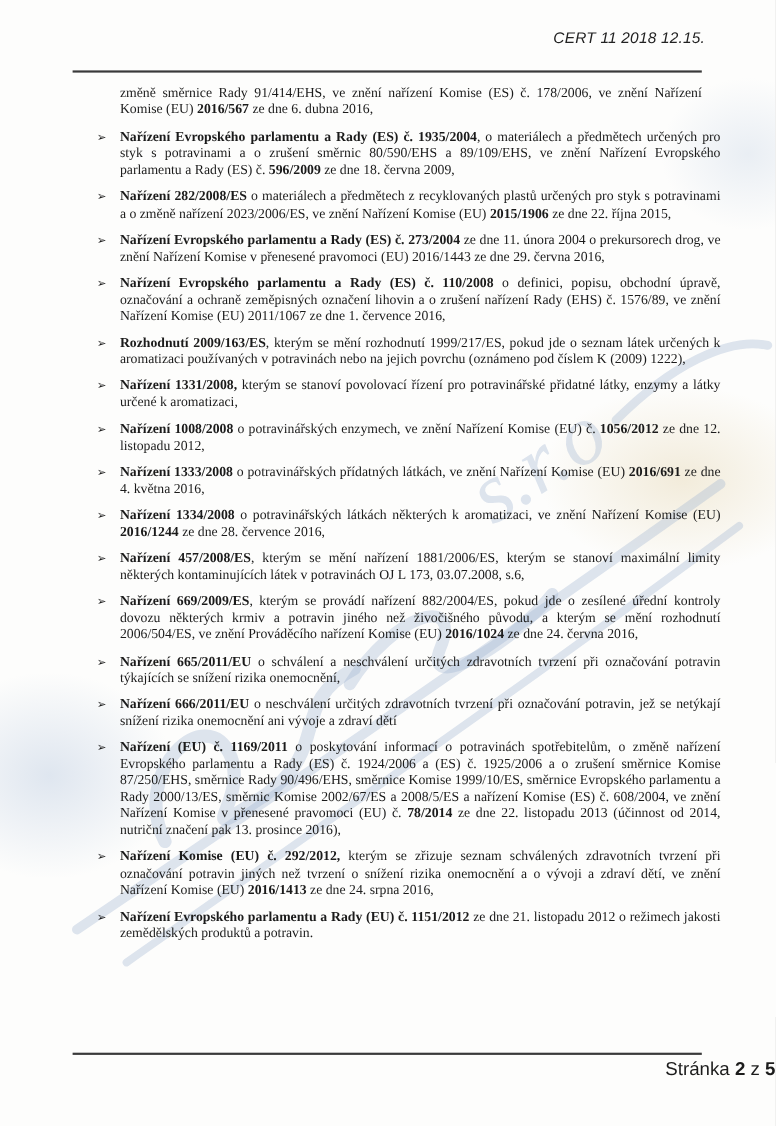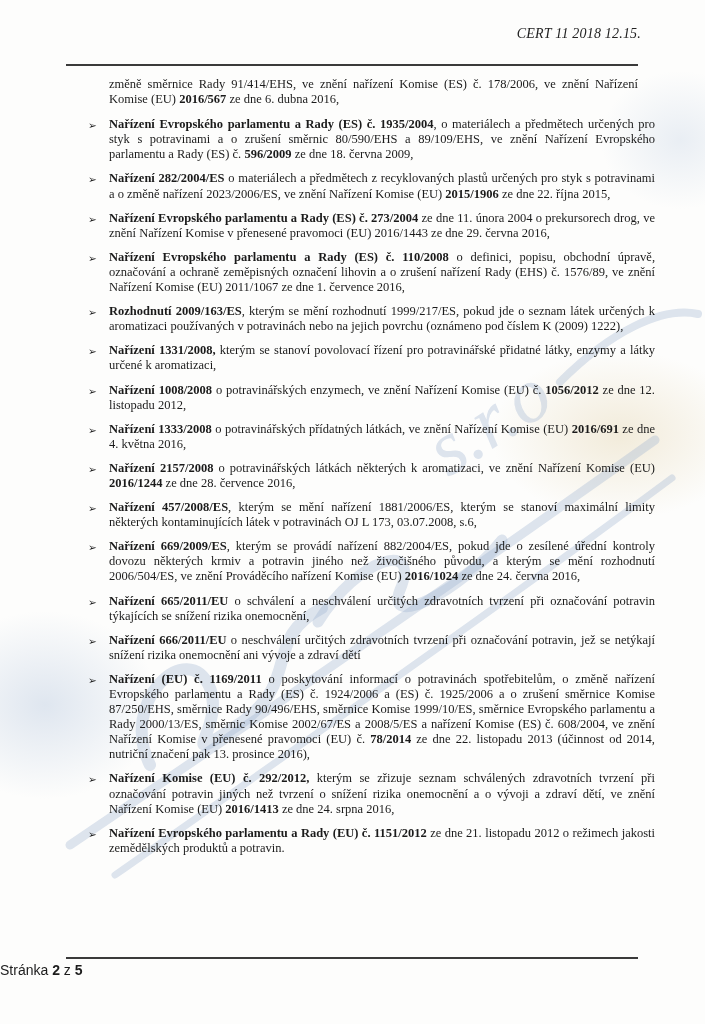--- a/index.html
+++ b/index.html
@@ -1,32 +1,32 @@
 <!DOCTYPE html>
 <html><head>
 <meta charset="utf-8">
 <style>
   html,body{margin:0;padding:0;background:#e8e8e8;}
   .page{position:relative;width:705px;height:1024px;margin:0 auto;background:#fdfdfc;
         overflow:hidden;font-family:"Liberation Serif",serif;color:#1b1b1b;}
   .header-ref{position:absolute;top:26px;right:64px;
-        font-family:Liberation Serif, serif;font-style:italic;font-size:14px;
+        font-family:Liberation Sans, sans-serif;font-style:italic;font-size:14px;
         letter-spacing:.2px;color:#222;}
   .rule{position:absolute;left:66px;width:572px;height:2px;background:#3a3a3a;}
   .rule-top{top:64px;}
   .rule-bottom{top:957px;}
   .content{position:absolute;left:88px;top:77px;width:567px;font-size:12.5px;line-height:15.1px;}
   .intro{margin:0 17px 10px 21px;text-align:justify;}
   .item{display:flex;margin-bottom:9px;}
   .marker{flex:0 0 21px;width:21px;font-family:"DejaVu Sans",sans-serif;
           font-size:10.5px;padding-top:1px;color:#1b1b1b;}
   .item-text{flex:1;text-align:justify;}
   .b{font-weight:700;}
-  .footer{position:absolute;top:962px;left:0;width:100%;text-align:left;
-          font-family:"Liberation Sans",sans-serif;font-size:14px;white-space:pre;color:#1c1c1c;}
+  .footer{position:absolute;top:962px;left:0;width:100%;text-align:right;
+          font-family:"Liberation Sans",sans-serif;font-size:17px;white-space:pre;color:#1c1c1c;}
   .watermark-svg{position:absolute;left:0;top:0;pointer-events:none;}
   .blob{position:absolute;pointer-events:none;}
   .blob-beige{left:490px;top:350px;width:260px;height:170px;
      background:radial-gradient(ellipse at center,rgba(233,221,191,.55),rgba(233,221,191,0) 70%);}
   .blob-blue-left{left:-70px;top:610px;width:230px;height:190px;
      background:radial-gradient(ellipse at center,rgba(186,202,224,.45),rgba(186,202,224,0) 70%);}
   .blob-blue-top{left:600px;top:70px;width:160px;height:140px;
      background:radial-gradient(ellipse at center,rgba(196,210,228,.35),rgba(196,210,228,0) 70%);}
 </style>
 </head>
@@ -55,21 +55,21 @@
   <div class="content">
     <p class="intro"><span>změně směrnice Rady 91/414/EHS, ve znění nařízení Komise (ES) č. 178/2006, ve znění Nařízení Komise (EU) </span><span class="b">2016/567</span><span> ze dne 6. dubna 2016,</span></p>
     <div>
     <div class="item">
       <span class="marker">➢</span>
       <span class="item-text"><span class="b">Nařízení Evropského parlamentu a Rady (ES) č. 1935/2004</span><span>, o materiálech a předmětech určených pro styk s potravinami a o zrušení směrnic 80/590/EHS a 89/109/EHS, ve znění Nařízení Evropského parlamentu a Rady (ES) č. </span><span class="b">596/2009</span><span> ze dne 18. června 2009,</span></span>
     </div>
 
     <div class="item">
       <span class="marker">➢</span>
-      <span class="item-text"><span class="b">Nařízení 282/2004/ES</span><span> o materiálech a předmětech z recyklovaných plastů určených pro styk s potravinami a o změně nařízení 2023/2006/ES, ve znění Nařízení Komise (EU) </span><span class="b">2015/1906</span><span> ze dne 22. října 2015,</span></span>
+      <span class="item-text"><span class="b">Nařízení 282/2008/ES</span><span> o materiálech a předmětech z recyklovaných plastů určených pro styk s potravinami a o změně nařízení 2023/2006/ES, ve znění Nařízení Komise (EU) </span><span class="b">2015/1906</span><span> ze dne 22. října 2015,</span></span>
     </div>
 
     <div class="item">
       <span class="marker">➢</span>
       <span class="item-text"><span class="b">Nařízení Evropského parlamentu a Rady (ES) č. 273/2004</span><span> ze dne 11. února 2004 o prekursorech drog, ve znění Nařízení Komise v přenesené pravomoci (EU) 2016/1443 ze dne 29. června 2016,</span></span>
     </div>
 
     <div class="item">
       <span class="marker">➢</span>
       <span class="item-text"><span class="b">Nařízení Evropského parlamentu a Rady (ES) č. 110/2008</span><span> o definici, popisu, obchodní úpravě, označování a ochraně zeměpisných označení lihovin a o zrušení nařízení Rady (EHS) č. 1576/89, ve znění Nařízení Komise (EU) 2011/1067 ze dne 1. července 2016,</span></span>
@@ -90,21 +90,21 @@
       <span class="item-text"><span class="b">Nařízení 1008/2008</span><span> o potravinářských enzymech, ve znění Nařízení Komise (EU) č. </span><span class="b">1056/2012</span><span> ze dne 12. listopadu 2012,</span></span>
     </div>
 
     <div class="item">
       <span class="marker">➢</span>
       <span class="item-text"><span class="b">Nařízení 1333/2008</span><span> o potravinářských přídatných látkách, ve znění Nařízení Komise (EU) </span><span class="b">2016/691</span><span> ze dne 4. května 2016,</span></span>
     </div>
 
     <div class="item">
       <span class="marker">➢</span>
-      <span class="item-text"><span class="b">Nařízení 2157/2008</span><span> o potravinářských látkách některých k aromatizaci, ve znění Nařízení Komise (EU) </span><span class="b">2016/1244</span><span> ze dne 28. července 2016,</span></span>
+      <span class="item-text"><span class="b">Nařízení 1334/2008</span><span> o potravinářských látkách některých k aromatizaci, ve znění Nařízení Komise (EU) </span><span class="b">2016/1244</span><span> ze dne 28. července 2016,</span></span>
     </div>
 
     <div class="item">
       <span class="marker">➢</span>
       <span class="item-text"><span class="b">Nařízení 457/2008/ES</span><span>, kterým se mění nařízení 1881/2006/ES, kterým se stanoví maximální limity některých kontaminujících látek v potravinách  OJ L 173, 03.07.2008, s.6,</span></span>
     </div>
 
     <div class="item">
       <span class="marker">➢</span>
       <span class="item-text"><span class="b">Nařízení 669/2009/ES</span><span>, kterým se provádí nařízení  882/2004/ES, pokud jde o zesílené úřední kontroly dovozu některých krmiv a potravin jiného než živočišného původu, a kterým se mění rozhodnutí 2006/504/ES, ve znění Prováděcího nařízení Komise (EU) </span><span class="b">2016/1024</span><span> ze dne 24. června 2016,</span></span>

